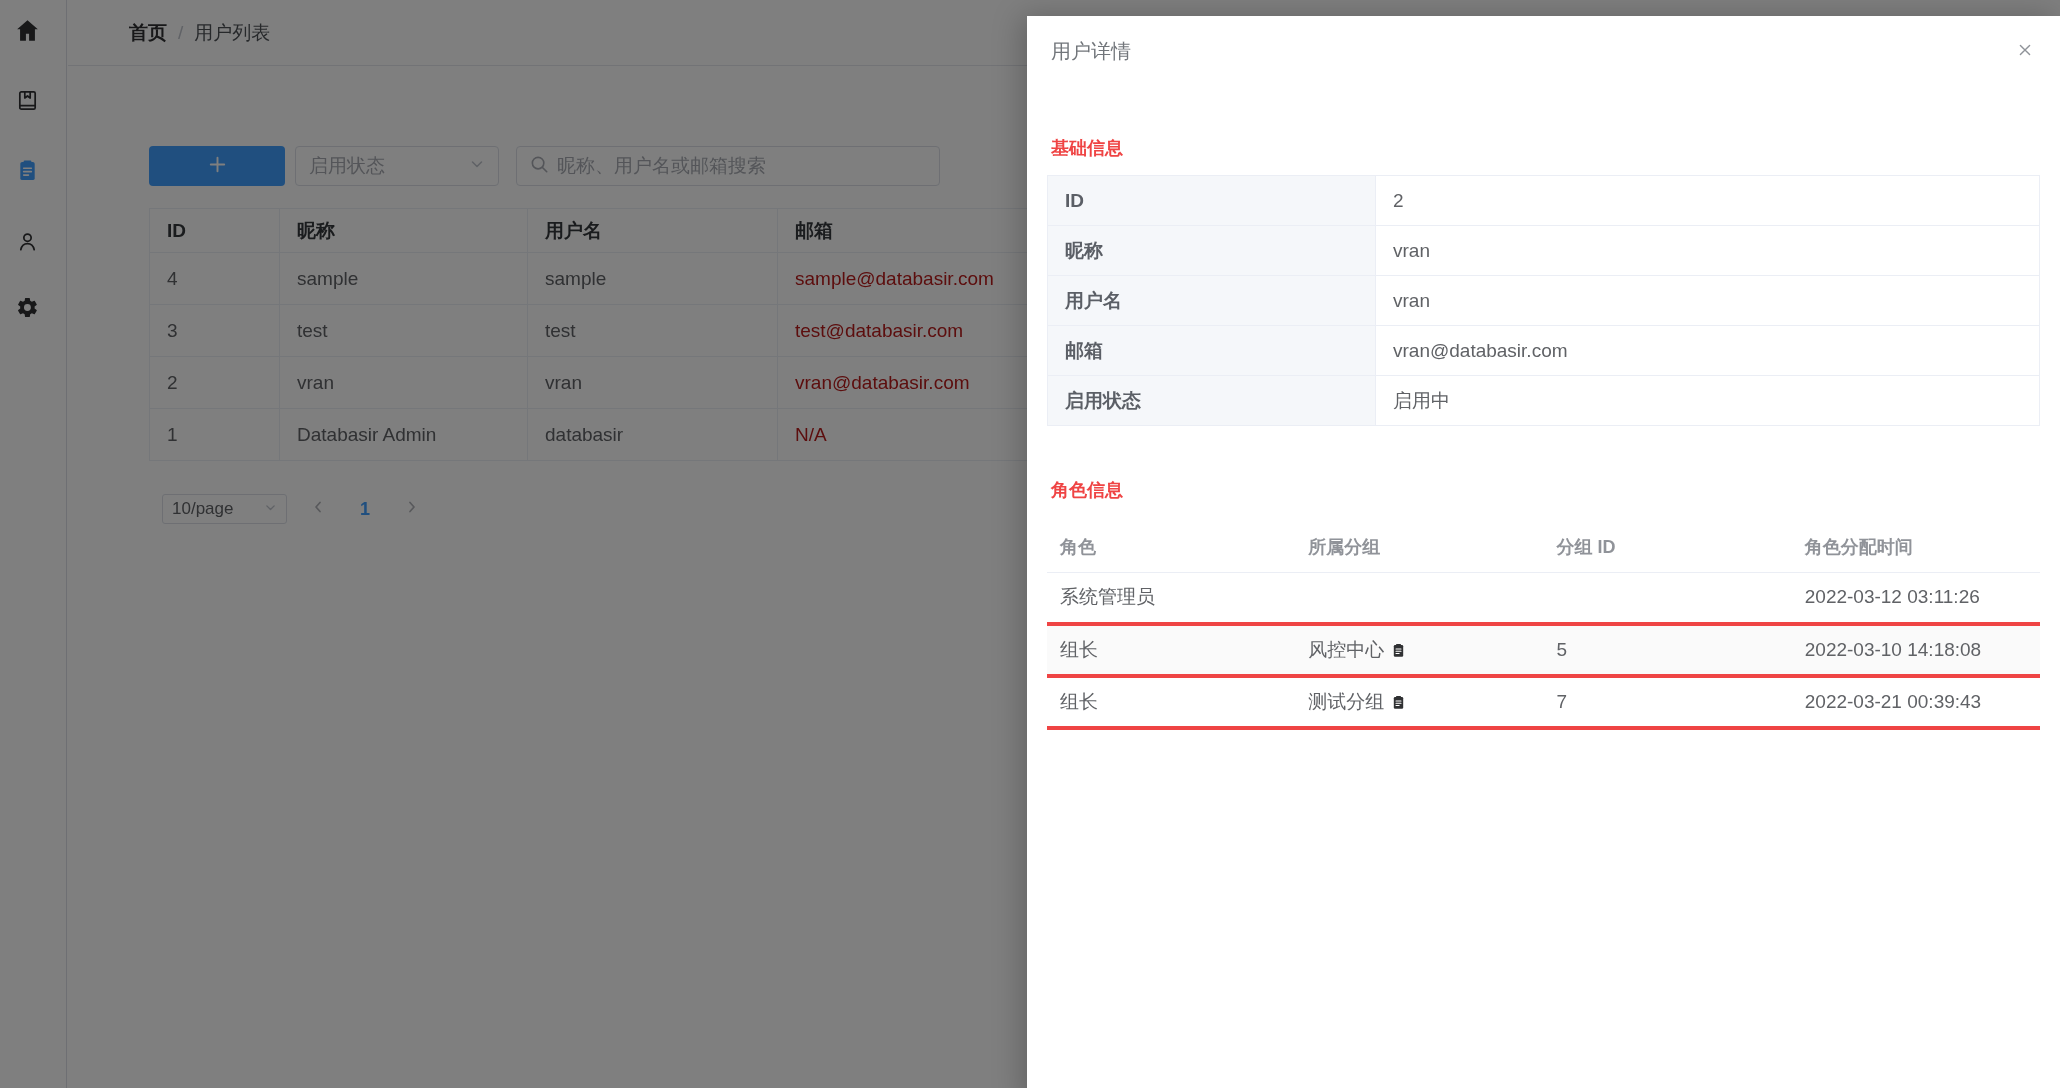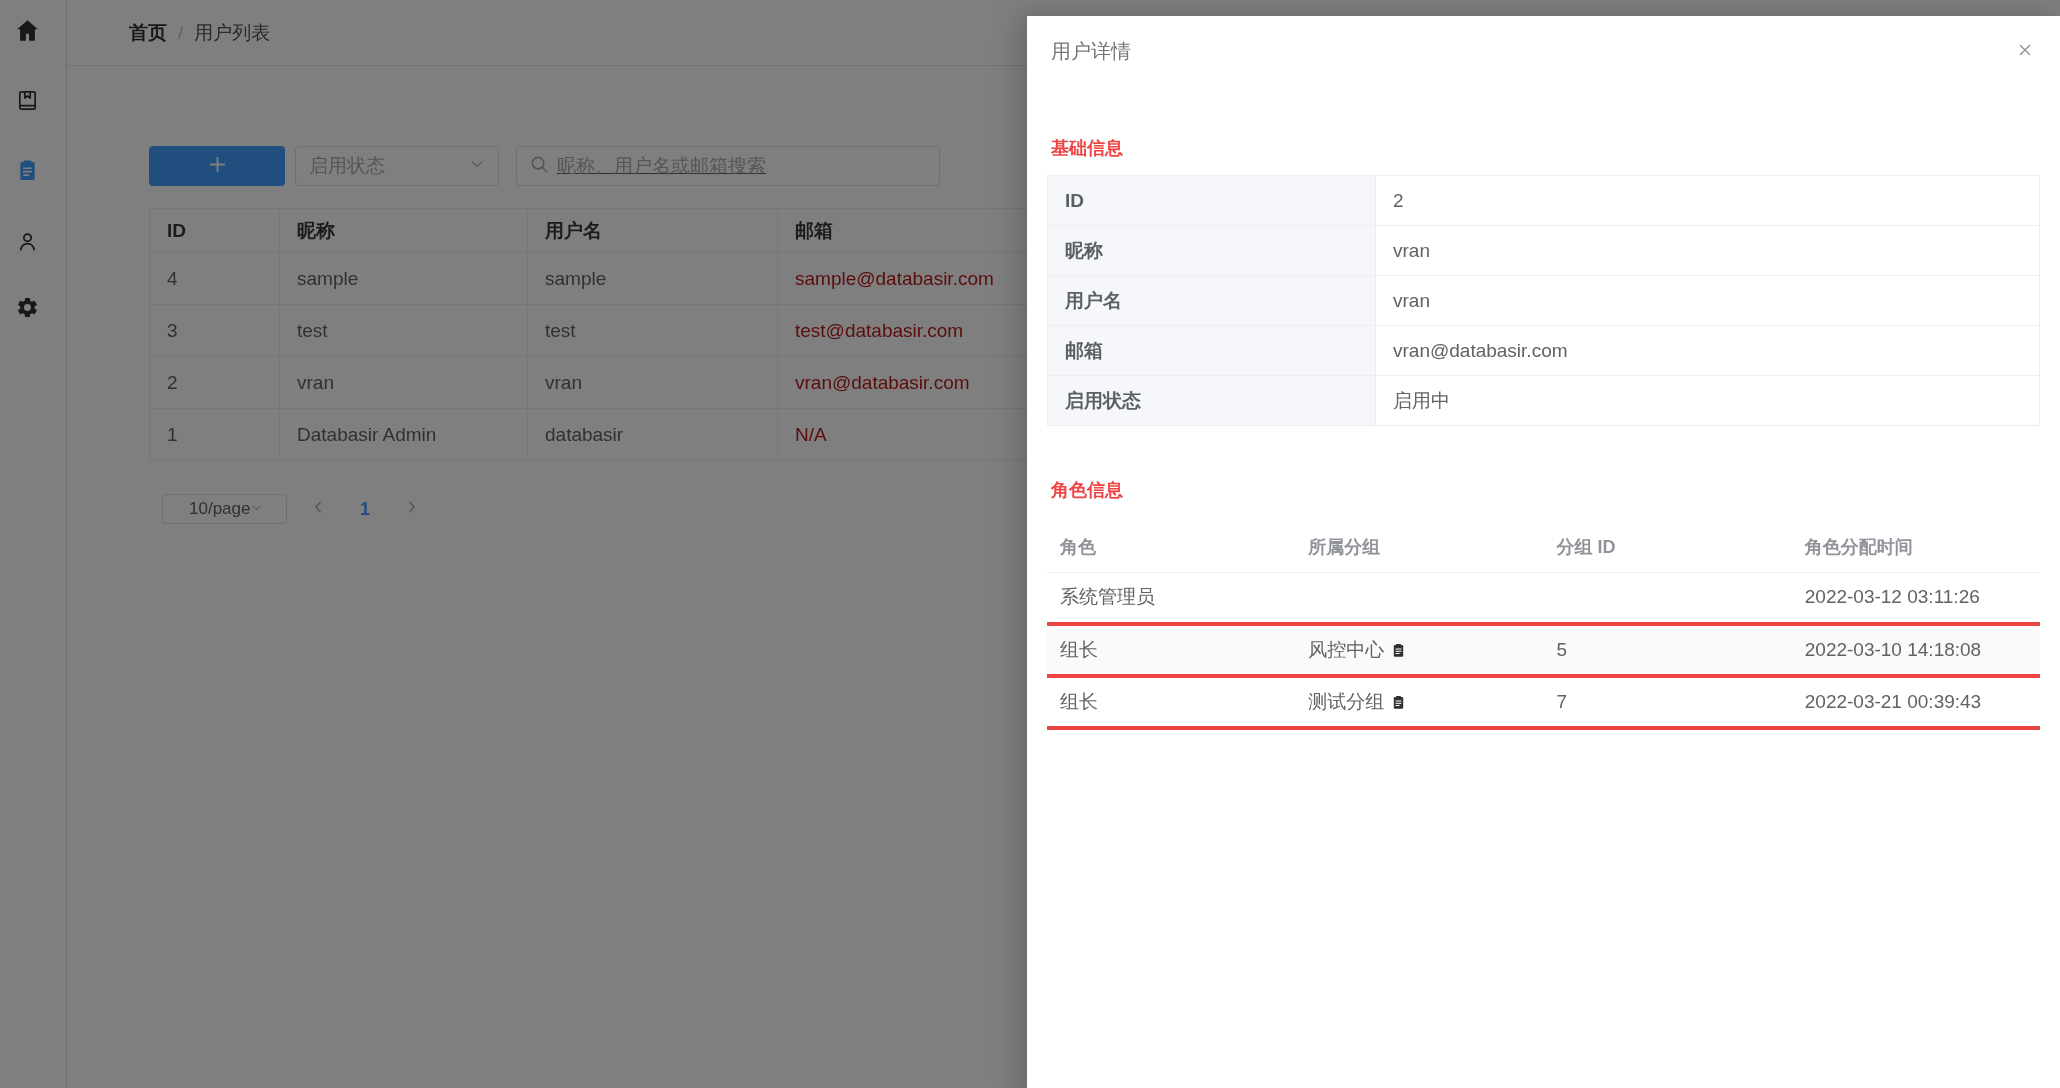--- a/index.html
+++ b/index.html
@@ -26,34 +26,34 @@
   .toolbar { position:absolute; left:81px; top:146px; display:flex; align-items:center; }
   .btn-add { width:136px; height:40px; background:#409eff; border:none; border-radius:4px;
     display:flex; align-items:center; justify-content:center; cursor:pointer; }
   .select-box { margin-left:10px; width:204px; height:40px; border:1px solid #dcdfe6;
     border-radius:4px; background:#fff; display:flex; align-items:center;
     justify-content:space-between; padding:0 13px; cursor:pointer; }
   .select-box .ph { color:#a8abb2; font-size:19px; }
   .search-box { margin-left:17px; width:424px; height:40px; border:1px solid #dcdfe6;
     border-radius:4px; background:#fff; display:flex; align-items:center; padding:0 12px; }
   .search-box input { border:none; outline:none; flex:1; font-size:19px;
-    color:#606266; margin-left:8px; background:transparent; font-family:inherit;text-decoration:underline; }
+    color:#606266; margin-left:8px; background:transparent; font-family:inherit; }
   .search-box input::placeholder { color:#a8abb2; }
   
   .user-table { position:absolute; left:81px; top:208px; width:1760px;
     border-collapse:collapse; table-layout:fixed; background:#fff; font-size:19px; }
   .user-table th, .user-table td { border:1px solid #ebeef5; padding-left:17px; text-align:left; }
   .user-table th { height:44px; color:#35383c; font-weight:700; }
   .user-table td { height:52px; color:#606266; }
   .link { color:#b91c1c; text-decoration:none; cursor:pointer; }
   
   .pagination { position:absolute; left:94px; top:494px; height:30px;
     display:flex; align-items:center; }
   .page-select { width:125px; height:30px; border:1px solid #dcdfe6; border-radius:3px;
-    display:flex; align-items:center; justify-content:space-between; padding:0 26px;
+    display:flex; align-items:center; justify-content:space-between; padding:0 9px;
     color:#606266; font-size:17px; cursor:pointer; }
   .pg-btn { width:32px; height:30px; margin-left:15px; display:flex;
     align-items:center; justify-content:center; cursor:pointer; }
   .page-num { width:32px; height:30px; margin-left:15px; display:flex; align-items:center;
     justify-content:center; color:#409eff; font-weight:700; font-size:18px; cursor:pointer; }
   
   .overlay { position:absolute; inset:0; background:rgba(0,0,0,0.5); z-index:5; }
   .drawer { position:absolute; top:16px; right:0; width:1033px; height:100%;
     background:#fff; z-index:6; box-shadow:-6px 0 28px rgba(0,0,0,0.22); }
   .drawer-header { display:flex; align-items:center; justify-content:space-between;

